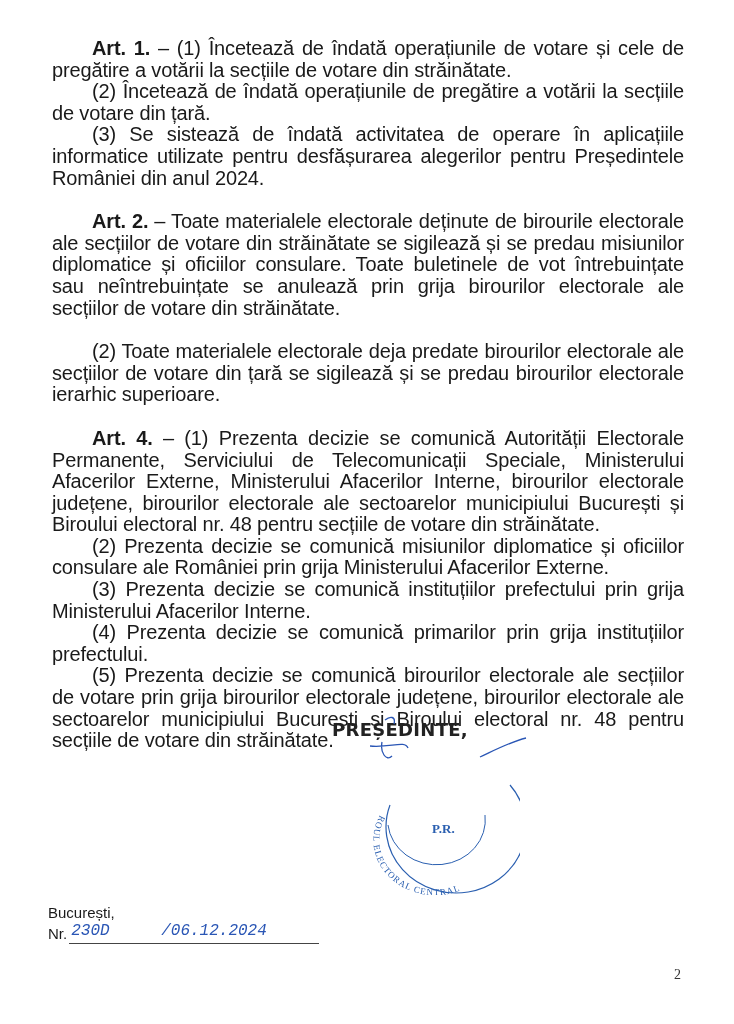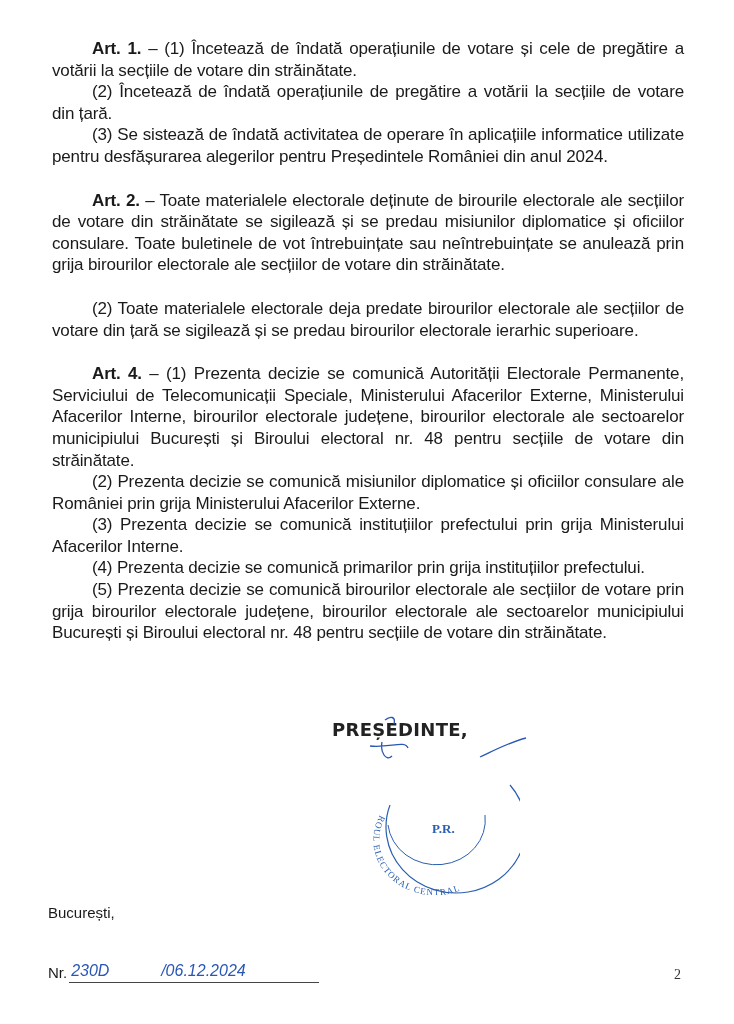--- a/index.html
+++ b/index.html
@@ -2,41 +2,41 @@
 <html><head>
 <meta charset="utf-8">
 <style>
   html, body { margin: 0; padding: 0; }
   body {
     width: 734px; height: 1024px; background: #ffffff; position: relative; overflow: hidden;
     font-family: "Liberation Sans", sans-serif; color: #1a1a1a;
   }
   .page { position: absolute; left: 52px; top: 38px; width: 632px; }
   .para {
-    font-size: 17px; line-height: 21.6px; text-align: justify; margin: 0;
+    font-size: 20px; line-height: 21.6px; text-align: justify; margin: 0;
     text-indent: 40px; letter-spacing: -0.15px;
   }
   .para.last-line-left { text-align-last: left; }
   .art { margin-bottom: 22px; }
   .art-label { font-weight: bold; }
   .sig {
     position: absolute; left: 270px; top: 720px; width: 260px; text-align: center;
     font-family: "DejaVu Sans", sans-serif; font-weight: bold; font-size: 18px; line-height: 20px; color: #222;
   }
   .sig .title { letter-spacing: 0.3px; }
   .stamp { position: absolute; left: 360px; top: 775px; width: 160px; height: 120px; }
   .footer {
     position: absolute; left: 48px; top: 902px; font-size: 15px; line-height: 21px; color: #1a1a1a;
   }
-  .nr-line { display: flex; align-items: center; margin-top: 39px; }
+  .nr-line { display: flex; align-items: center; }
   .nr-fill {
     display: inline-block; width: 250px; border-bottom: 1px solid #444; margin-left: 2px; height: 20px; position: relative;
   }
   .hand {
-    position: absolute; bottom: 1px; font-family: Liberation Sans, sans-serif; font-style: italic; color: #2a56b5; font-size: 16px;
+    position: absolute; bottom: 1px; font-family: Liberation Mono, monospace; font-style: italic; color: #2a56b5; font-size: 16px;
   }
   .page-num {
     position: absolute; left: 674px; top: 967px; font-family: "Liberation Serif", serif; font-size: 14px; color: #333;
   }
   .scribble { position: absolute; left: 330px; top: 712px; width: 200px; height: 60px; pointer-events: none; }
 </style>
 </head>
 <body>
 
 <div class="page">

